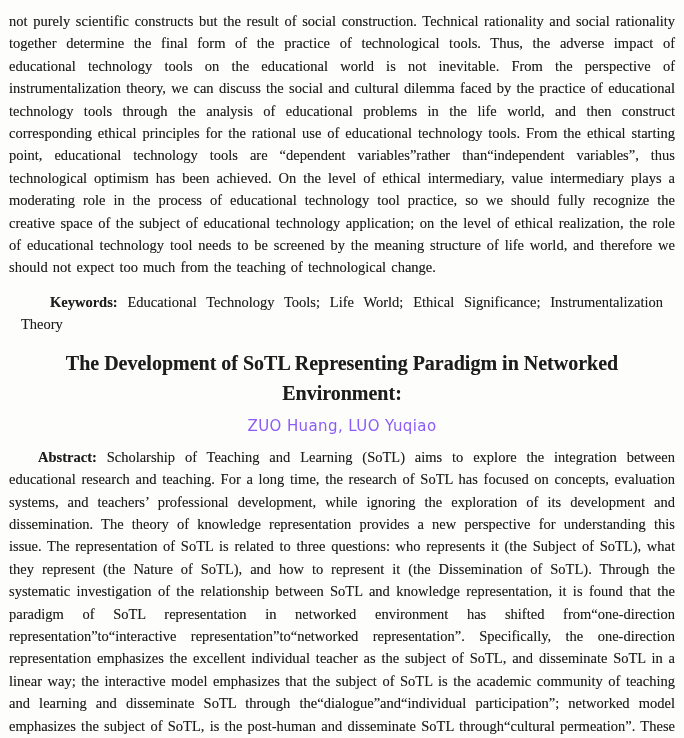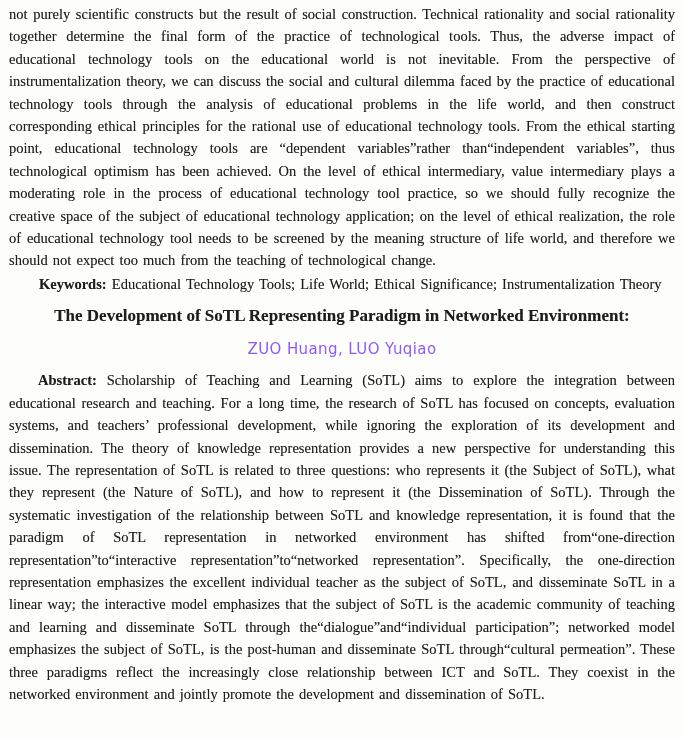--- a/index.html
+++ b/index.html
@@ -11,43 +11,43 @@
     height: 738px;
     overflow: hidden;
     background: #fdfdfb;
     font-family: "Liberation Serif", "DejaVu Serif", serif;
     color: #1d1d1d;
   }
   .page {
     box-sizing: border-box;
     width: 684px;
     height: 738px;
-    padding: 3px 9px 6px 9px;
+    padding: 10px 9px 6px 9px;
     background: #fdfdfb;
   }
   .body-text {
     margin: 0;
     font-size: 14.5px;
     line-height: 22.4px;
     text-align: justify;
     word-spacing: 1.5px;
     text-shadow: 0 0 0.6px rgba(40,40,40,0.45);
   }
   .indented {
     text-indent: 29px;
   }
   .bold {
     font-weight: bold;
   }
   .keywords-line {
-    margin: 1px;
+    margin: 12px;
   }
   .article-title {
     margin: 6px 0 2px 0;
-    font-size: 17px;
+    font-size: 20px;
     font-weight: bold;
     line-height: 30px;
     text-align: center;
     text-shadow: 0 0 0.6px rgba(40,40,40,0.45);
   }
   .article-title .title-line {
     display: block;
   }
   .authors-line {
     margin: 9px 0 11px 0;

